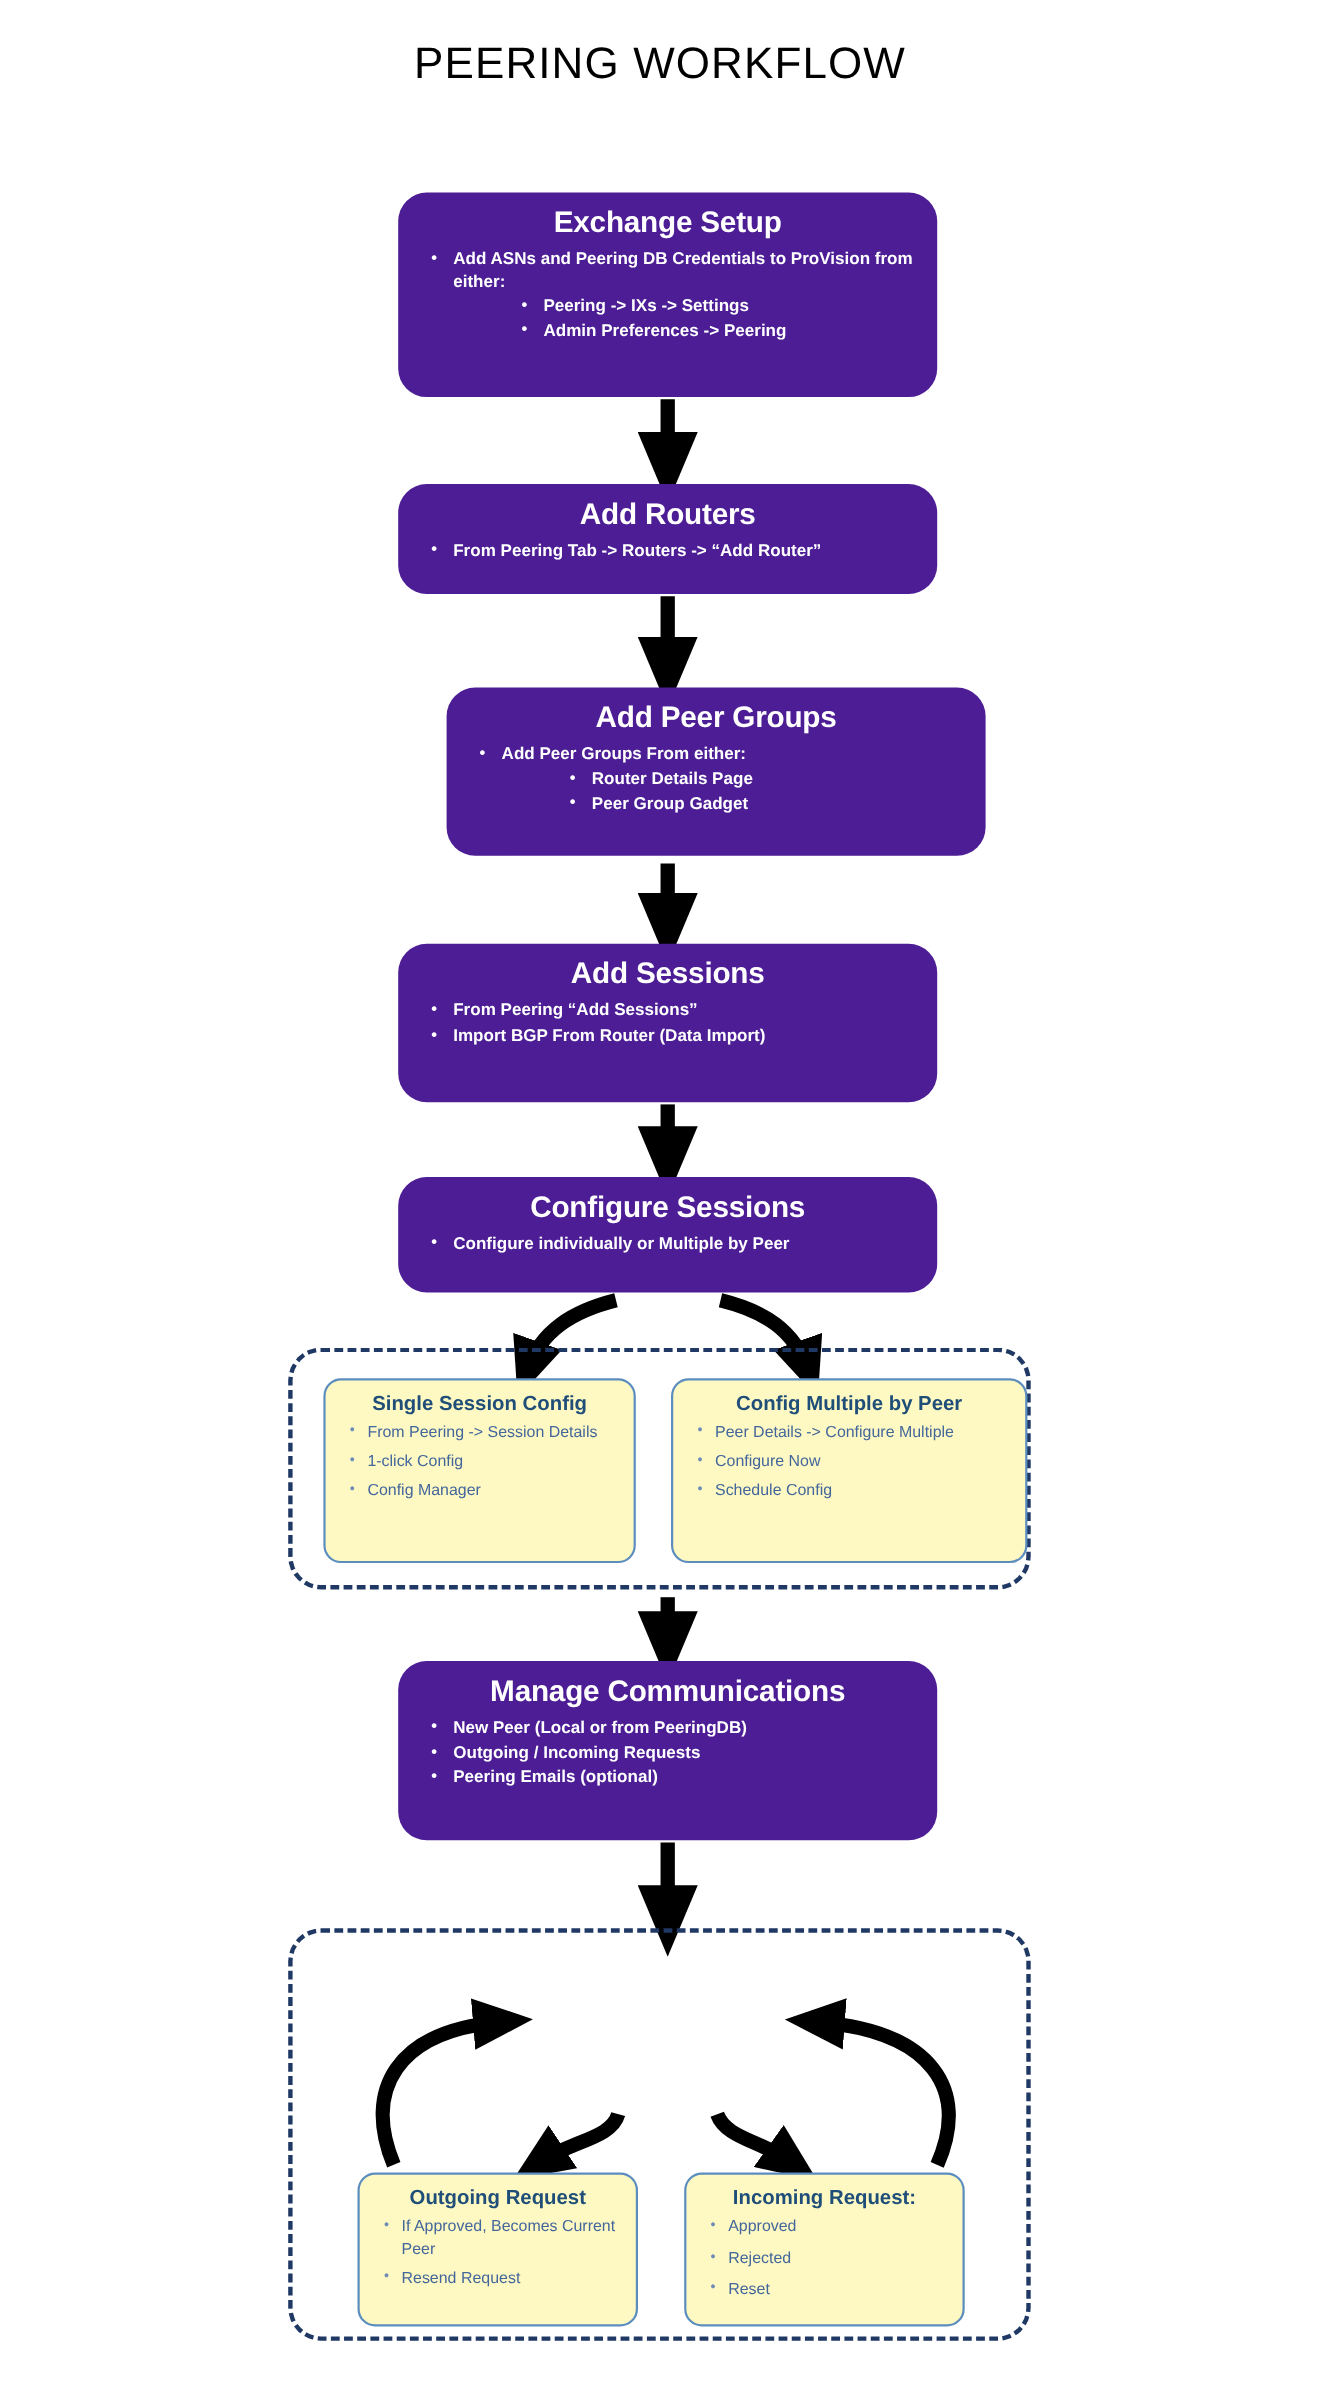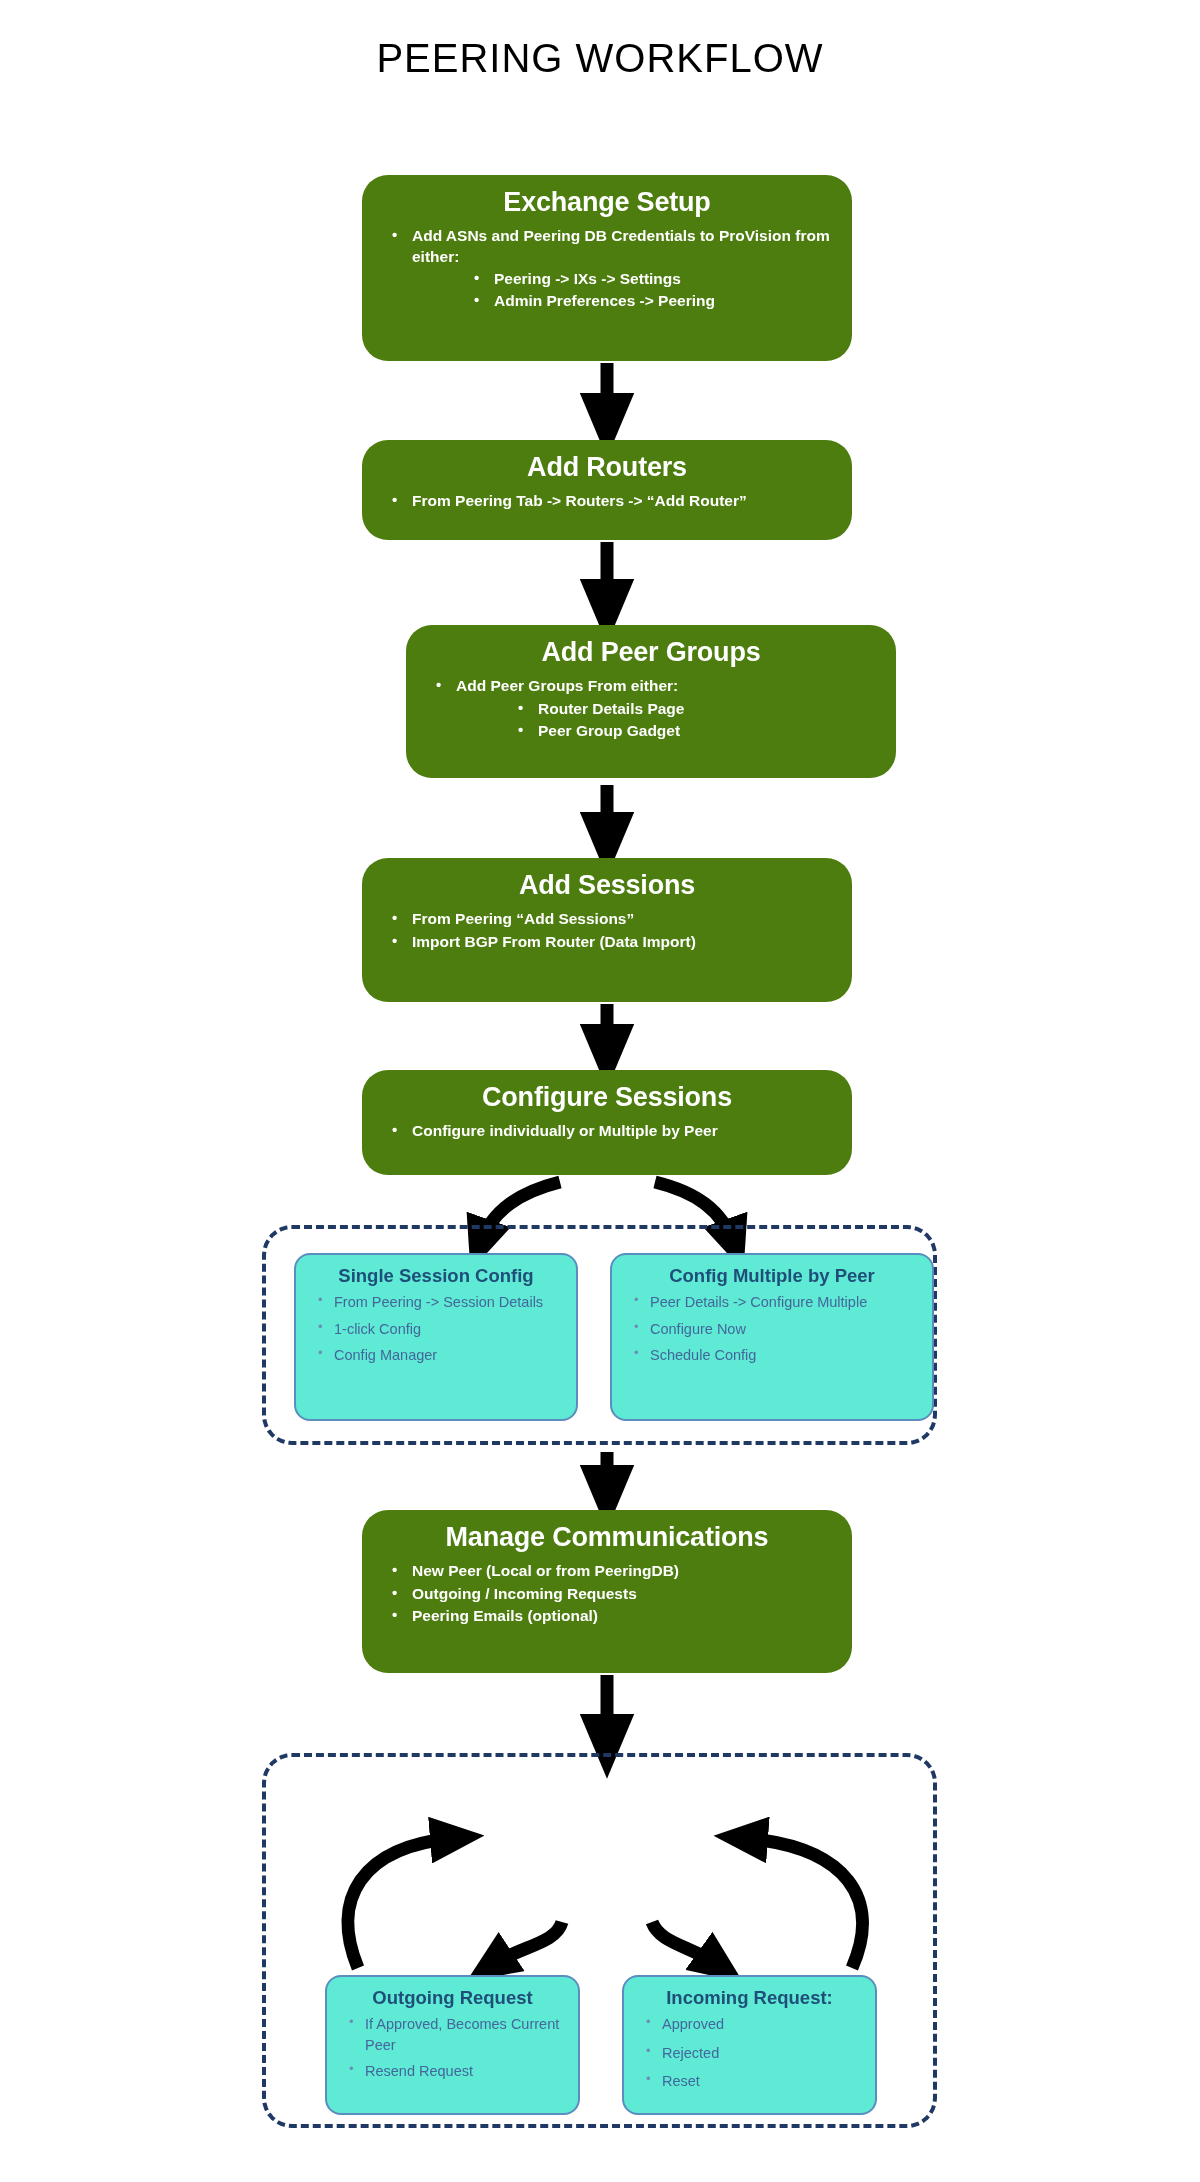--- a/index.html
+++ b/index.html
@@ -30,21 +30,21 @@
     font-size: 40px;
     font-weight: 400;
     letter-spacing: 1px;
     color: #000000;
     font-family: "Liberation Sans", sans-serif;
   }
 
   
   .stage {
     position: absolute;
-    background: #4d7c0f;
+    background: #4c1d95;
     border-radius: 26px;
     color: #ffffff;
     padding: 12px 16px 14px 16px;
     display: flex;
     flex-direction: column;
   }
   .stage-title {
     font-size: 27px;
     font-weight: bold;
     color: #ffffff;
@@ -101,21 +101,21 @@
     border: 4px dashed #1F3864;
     border-radius: 30px;
     background: transparent;
   }
   #group-config   { left: 262px; top: 1225px; width: 675px; height: 220px; }
   #group-requests { left: 262px; top: 1753px; width: 675px; height: 375px; }
 
   
   .subbox {
     position: absolute;
-    background: #5eead4;
+    background: #fef9c3;
     border: 2px solid #5B8DBE;
     border-radius: 16px;
     padding: 10px 12px 12px 12px;
   }
   .subbox-title {
     font-size: 18.5px;
     font-weight: bold;
     color: #1F4E79;
     text-align: center;
     margin-bottom: 6px;

